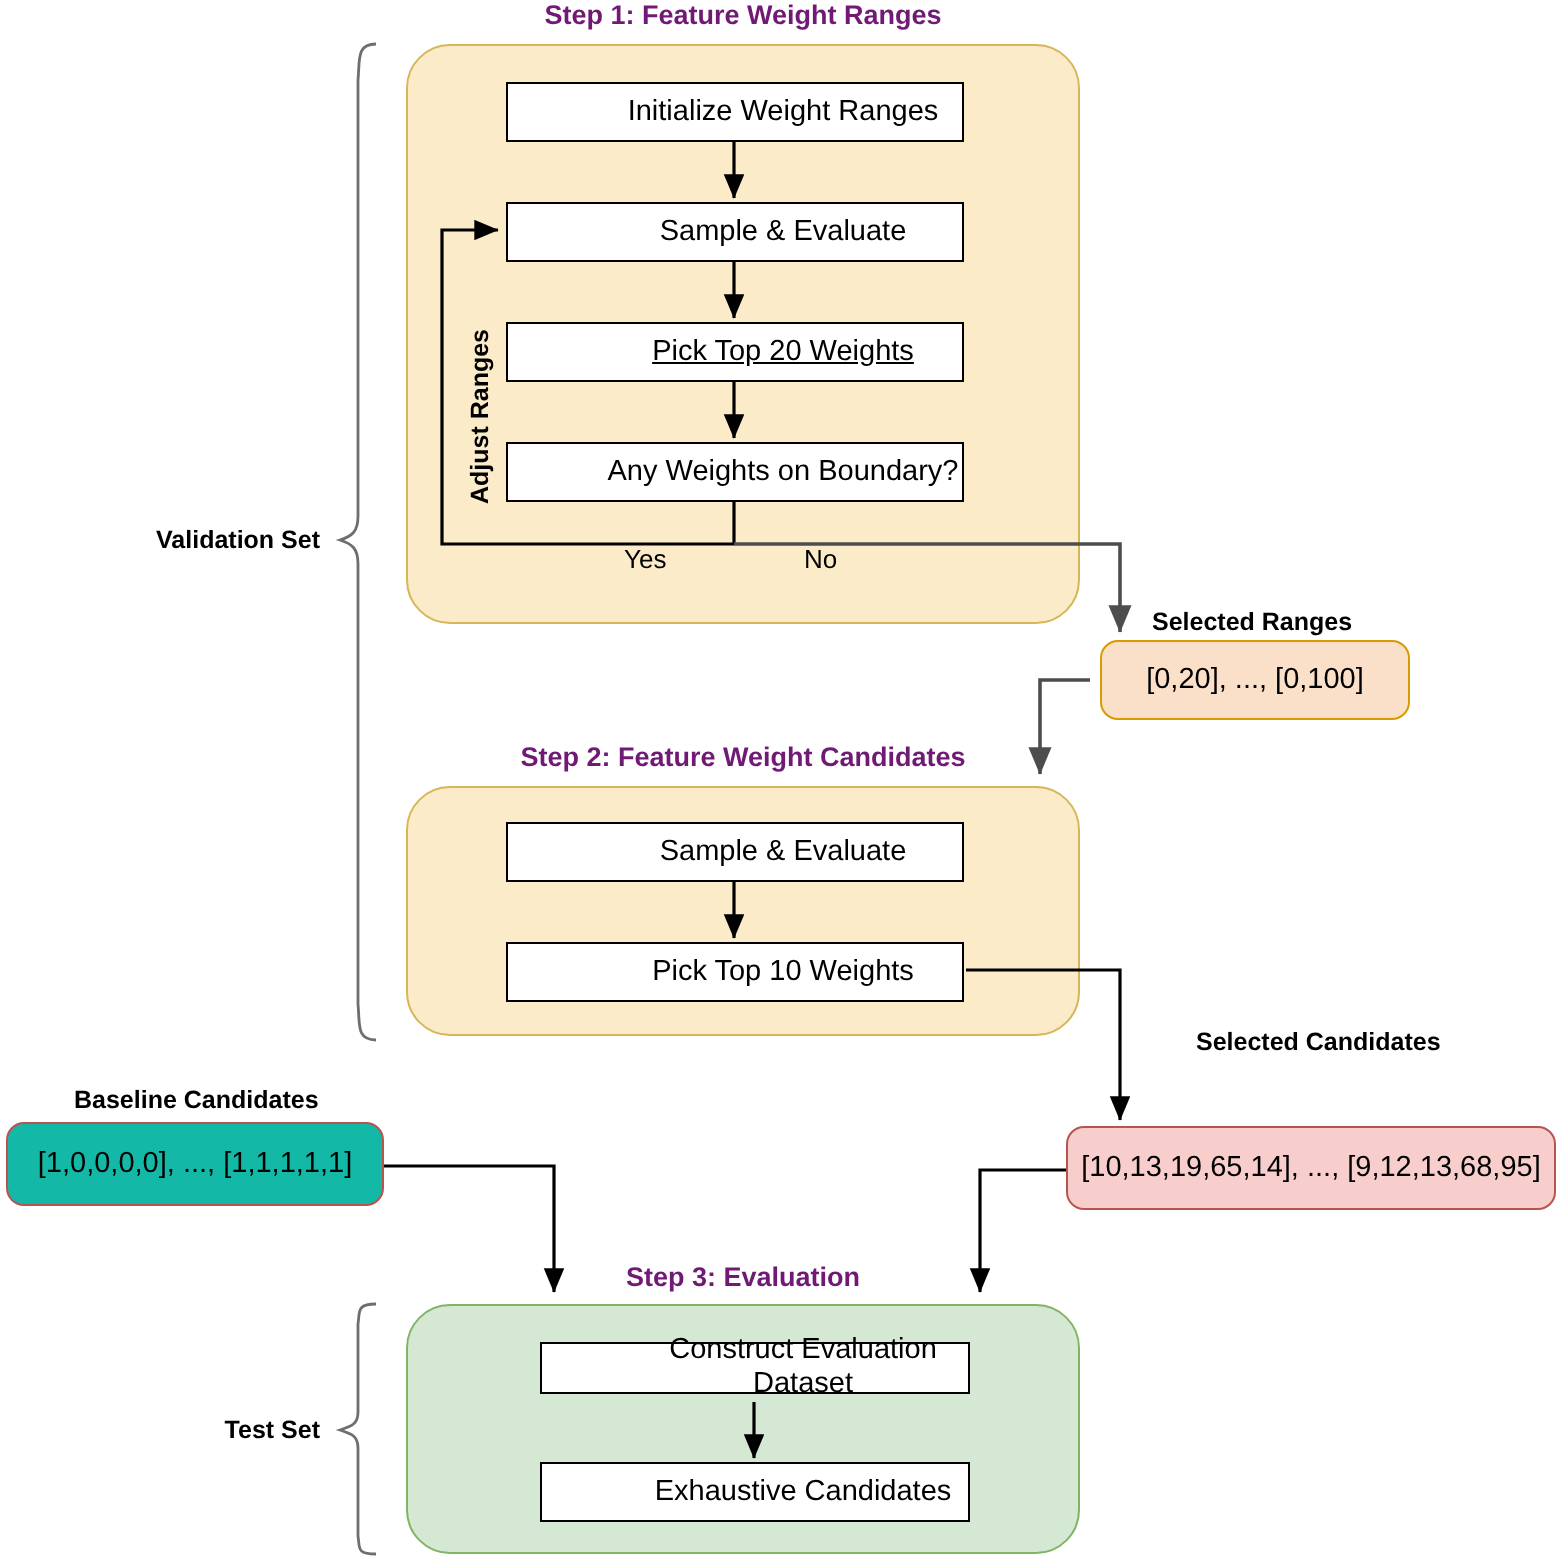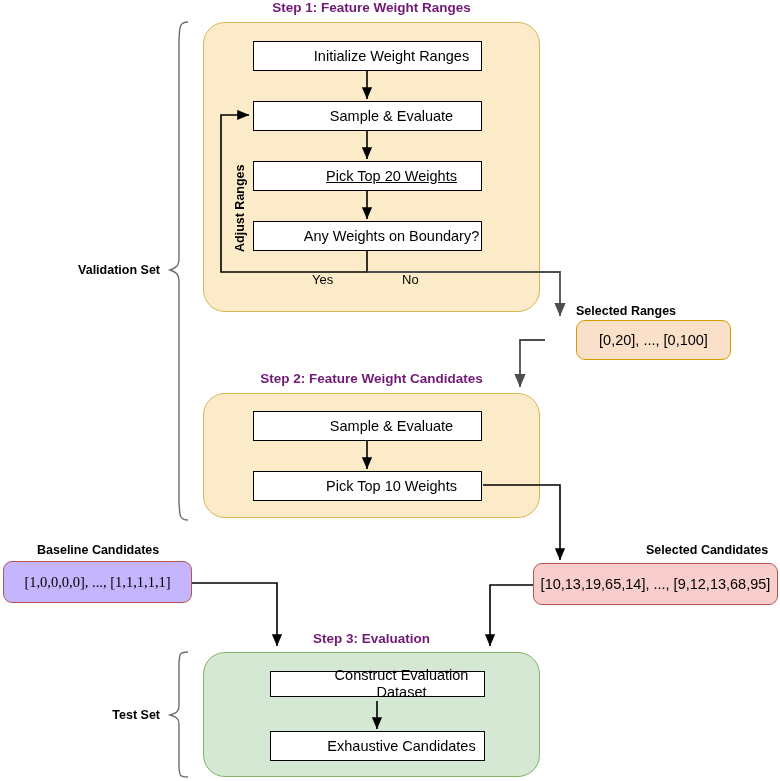--- a/index.html
+++ b/index.html
@@ -167,33 +167,33 @@
   <div class="node proc" style="left:253px; top:221px; width:229px; height:30px;">Any Weights on Boundary?</div>
 
   <div class="vert-label" style="left:233px; top:252px;">Adjust Ranges</div>
 
   <div class="edge-label" style="left:312px; top:272px;">Yes</div>
 
   <div class="edge-label" style="left:402px; top:272px;">No</div>
 
   <div class="small-cap" style="left:576px; top:304px;">Selected Ranges</div>
 
-  <div class="data-box" style="left:576px; top:320px; width:155px; height:40px;
+  <div class="data-box" style="left:550px; top:320px; width:155px; height:40px;
               background:#FBE0C9; border:1.6px solid #D79B00;">[0,20], ..., [0,100]</div>
 
   <div class="node proc" style="left:253px; top:411px; width:229px; height:30px;">Sample &amp; Evaluate</div>
 
   <div class="node proc" style="left:253px; top:471px; width:229px; height:30px;">Pick Top 10 Weights</div>
 
   <div class="small-cap" style="left:37px; top:543px;">Baseline Candidates</div>
 
   <div class="data-box" style="left:3px; top:561px; width:189px; height:42px;
-              background:#c4b5fd; border:1.6px solid #B85450;font-family:Liberation Serif, serif;">[1,0,0,0,0], ..., [1,1,1,1,1]</div>
-
-  <div class="small-cap" style="left:598px; top:543px;margin-left:48px;">Selected Candidates</div>
+              background:#14b8a6; border:1.6px solid #B85450;">[1,0,0,0,0], ..., [1,1,1,1,1]</div>
+
+  <div class="small-cap" style="left:598px; top:514px;">Selected Candidates</div>
 
   <div class="data-box" style="left:533px; top:563px; width:245px; height:42px;
               background:#F8CECC; border:1.6px solid #B85450;">[10,13,19,65,14], ..., [9,12,13,68,95]</div>
 
   <div class="node proc" style="left:270px; top:671px; width:215px; height:26px;">Construct Evaluation Dataset</div>
 
   <div class="node proc" style="left:270px; top:731px; width:215px; height:30px;">Exhaustive Candidates</div>
 
   <div class="side-label" style="left:0px; top:263px; width:160px;">Validation Set</div>
 

